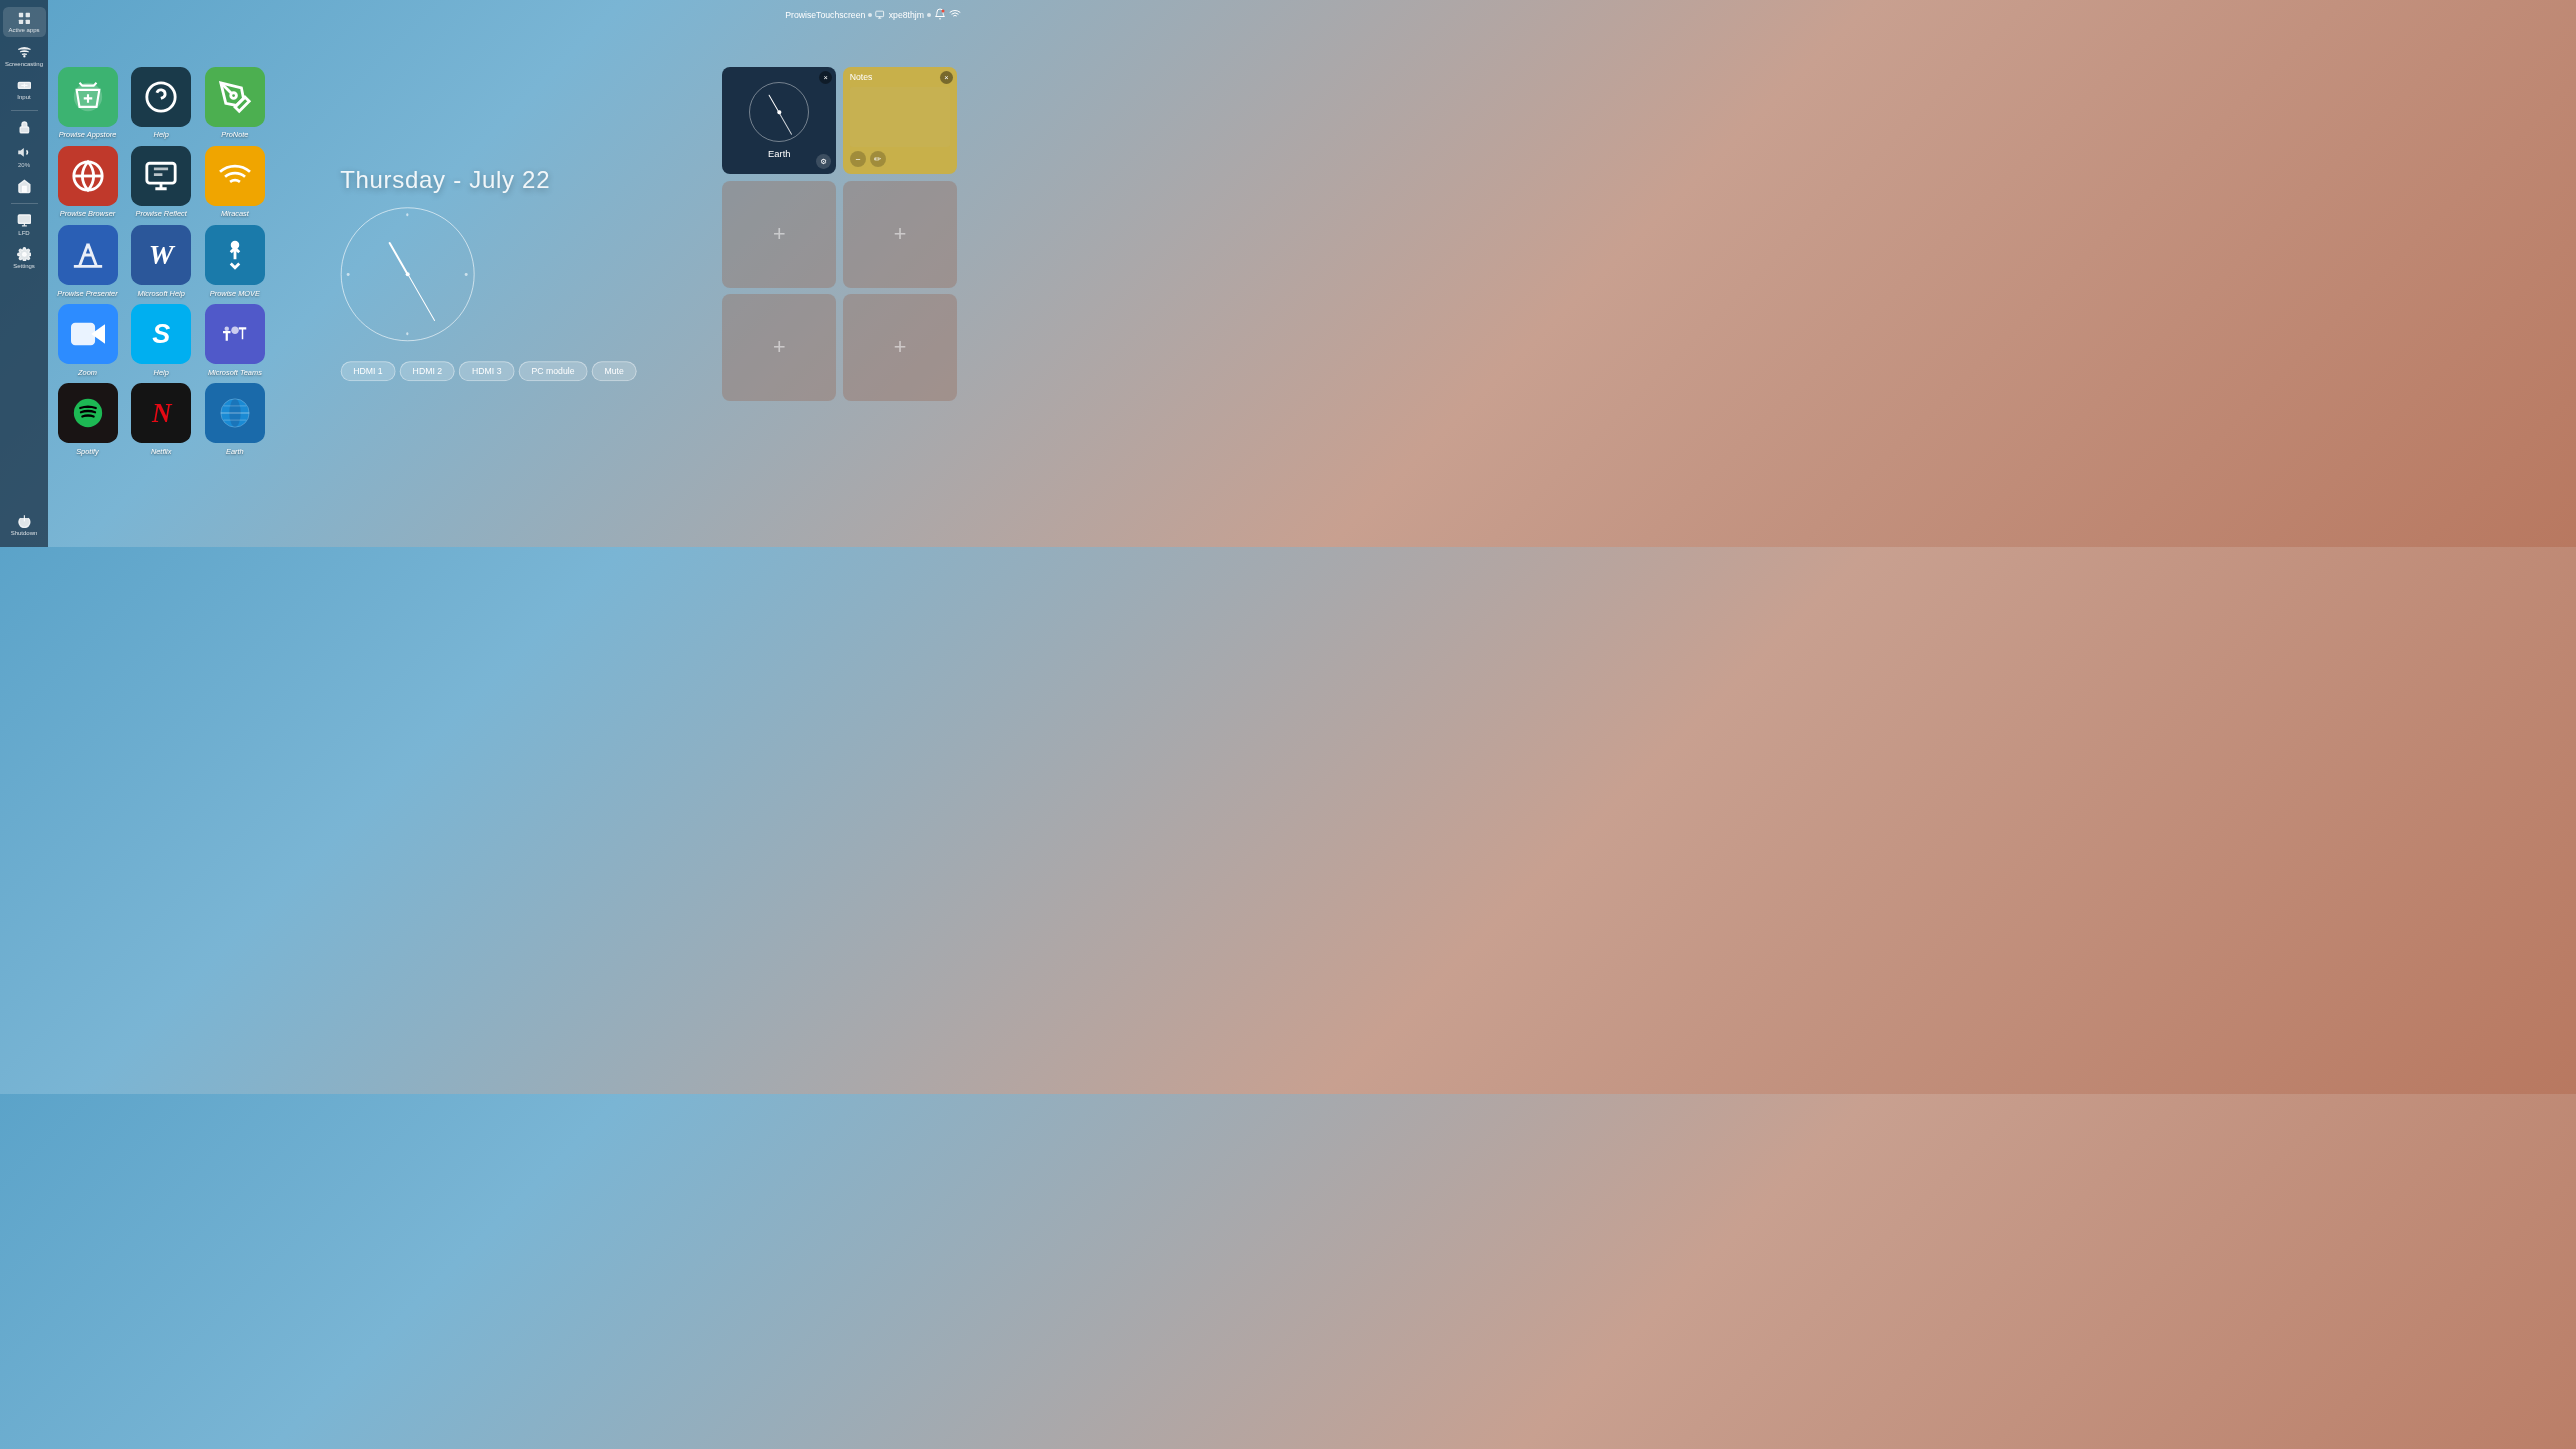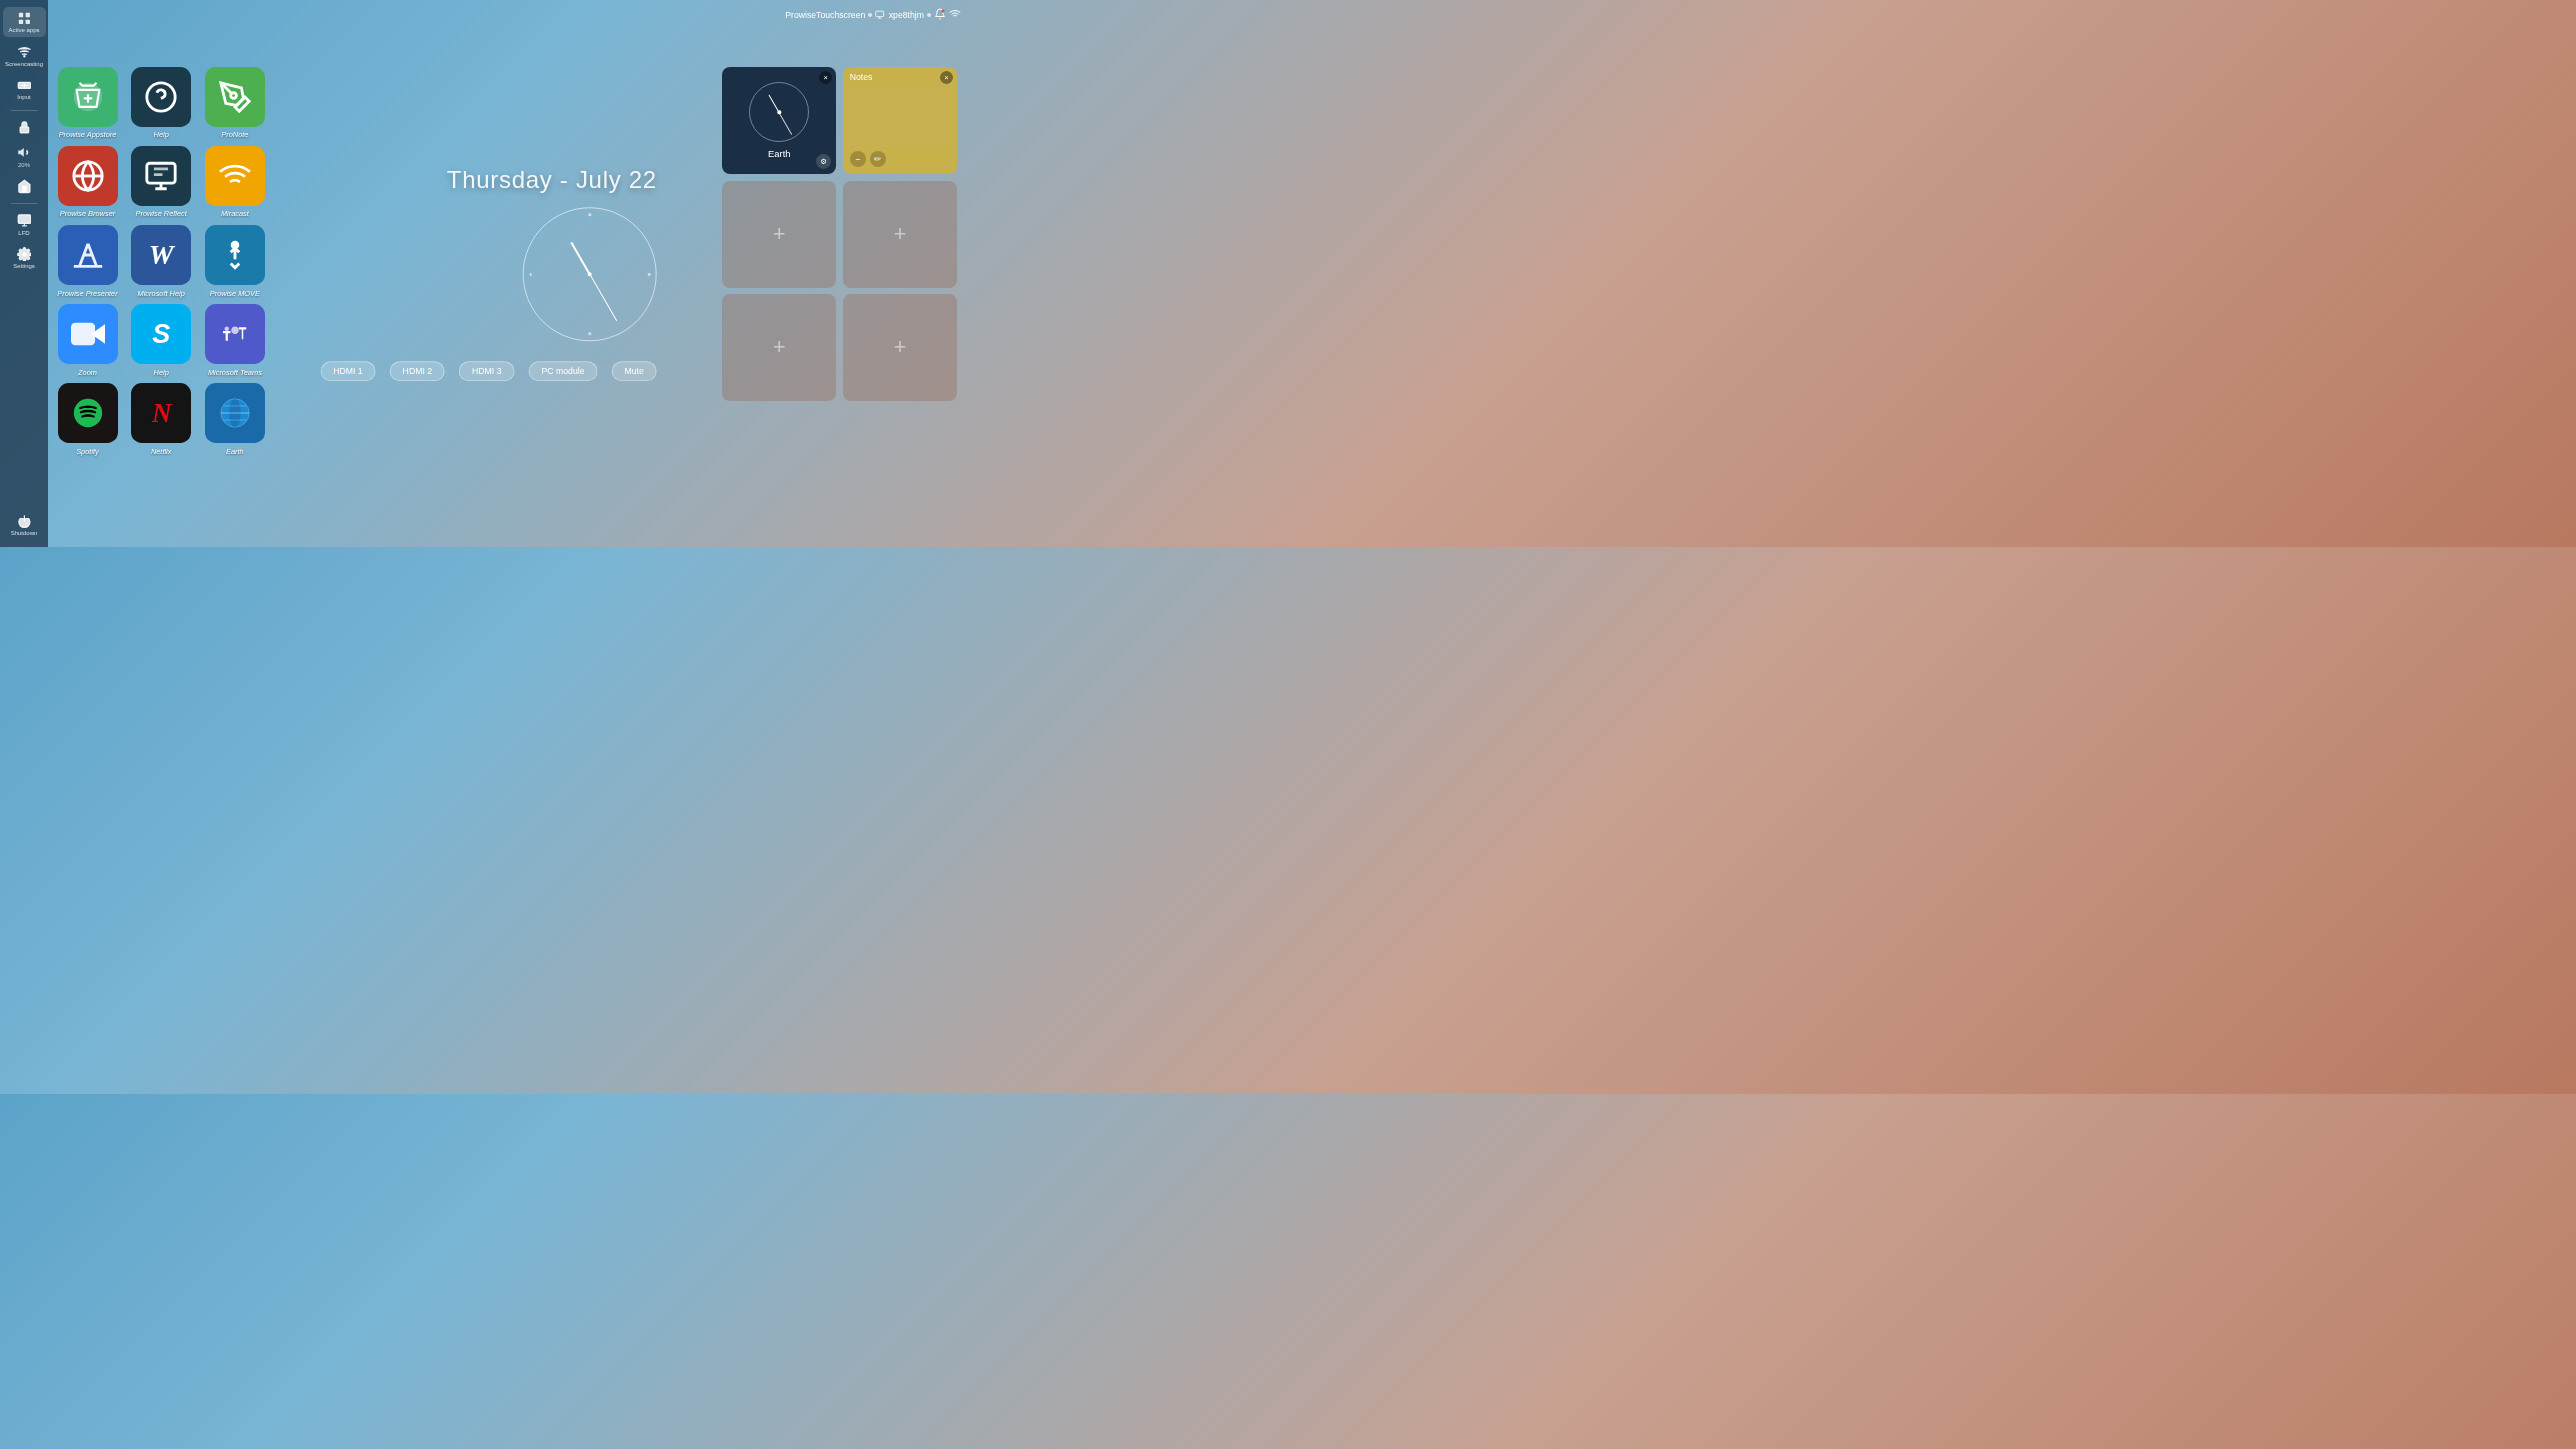--- a/index.html
+++ b/index.html
@@ -112,21 +112,21 @@
     }
 
     
     .center-area {
       position: absolute;
       left: 50%;
       top: 50%;
       transform: translate(-50%, -50%);
       display: flex;
       flex-direction: column;
-      align-items: flex-end;
+      align-items: flex-start;
       gap: 13.4px;
     }
     .date-label {
       font-size: 24px;
       color: rgba(255,255,255,0.9);
       font-weight: 300;
       letter-spacing: 0.7px;
       text-shadow: 0 1.3px 6.7px rgba(0,0,0,0.3);
     }
     .clock-face {
@@ -161,21 +161,21 @@
       height: 37px;
       transform: translateX(-50%) rotate(-30deg);
     }
     .minute-hand {
       width: 1.3px;
       height: 54px;
       transform: translateX(-50%) rotate(150deg);
     }
     .input-buttons {
       display: flex;
-      gap: 14px;
+      gap: 4px;
       flex-wrap: wrap;
       justify-content: center;
       margin-top: 6.7px;
     }
     .input-btn {
       background: rgba(255,255,255,0.2);
       border: 0.7px solid rgba(255,255,255,0.4);
       color: white;
       padding: 4px 12px;
       border-radius: 13.4px;

